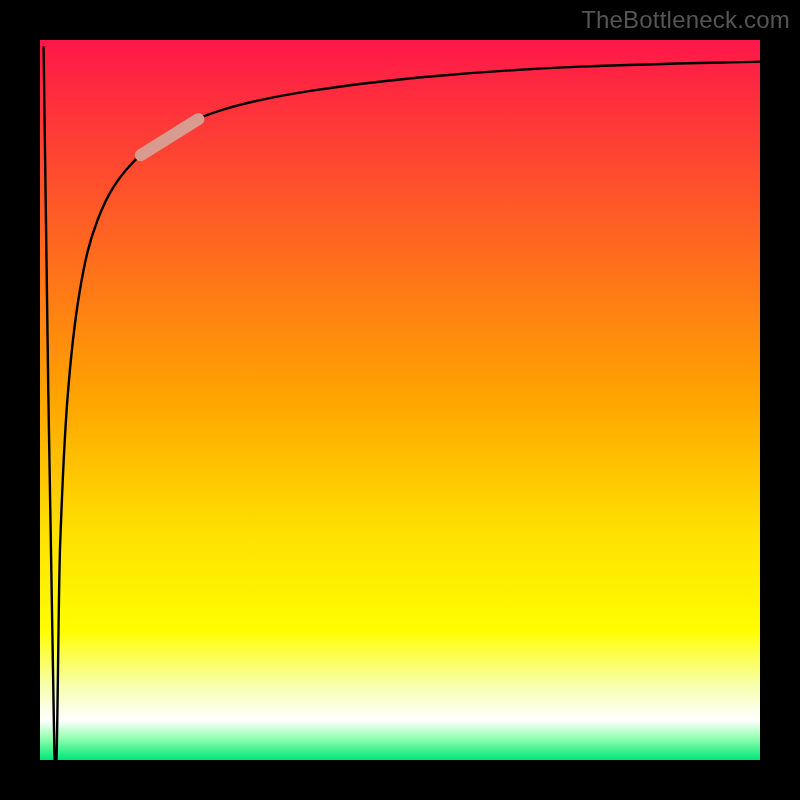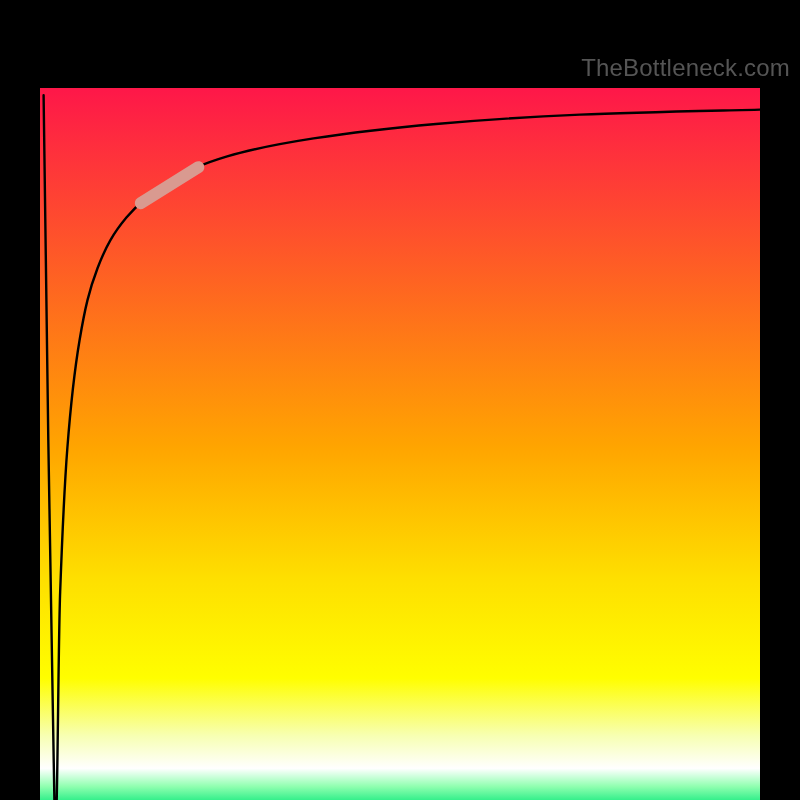--- a/index.html
+++ b/index.html
@@ -7,21 +7,20 @@
     padding: 0;
     width: 800px;
     height: 800px;
     background: #000;
     overflow: hidden;
   }
   .chart-container {
     position: relative;
     width: 800px;
     height: 690px;
-    margin-top: 48px;
   }
   .plot-area {
     position: absolute;
     left: 40px;
     top: 40px;
     width: 720px;
     height: 720px;
   }
   .watermark {
     position: absolute;

